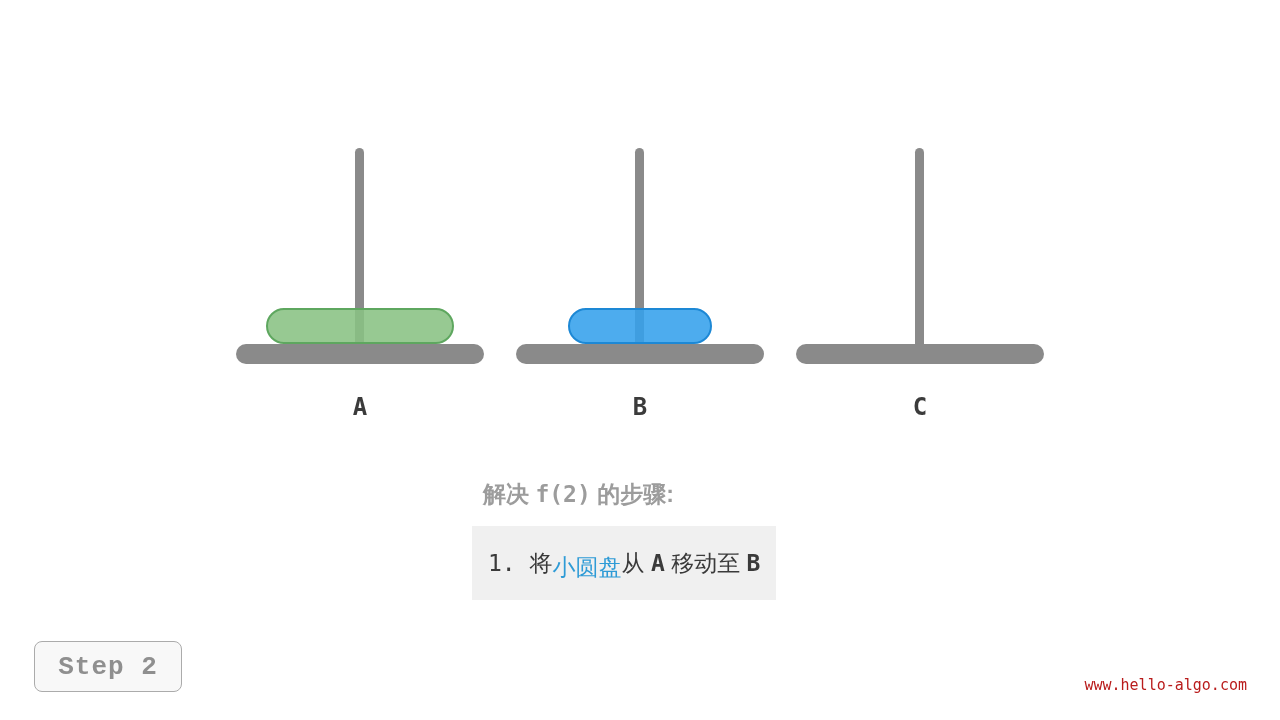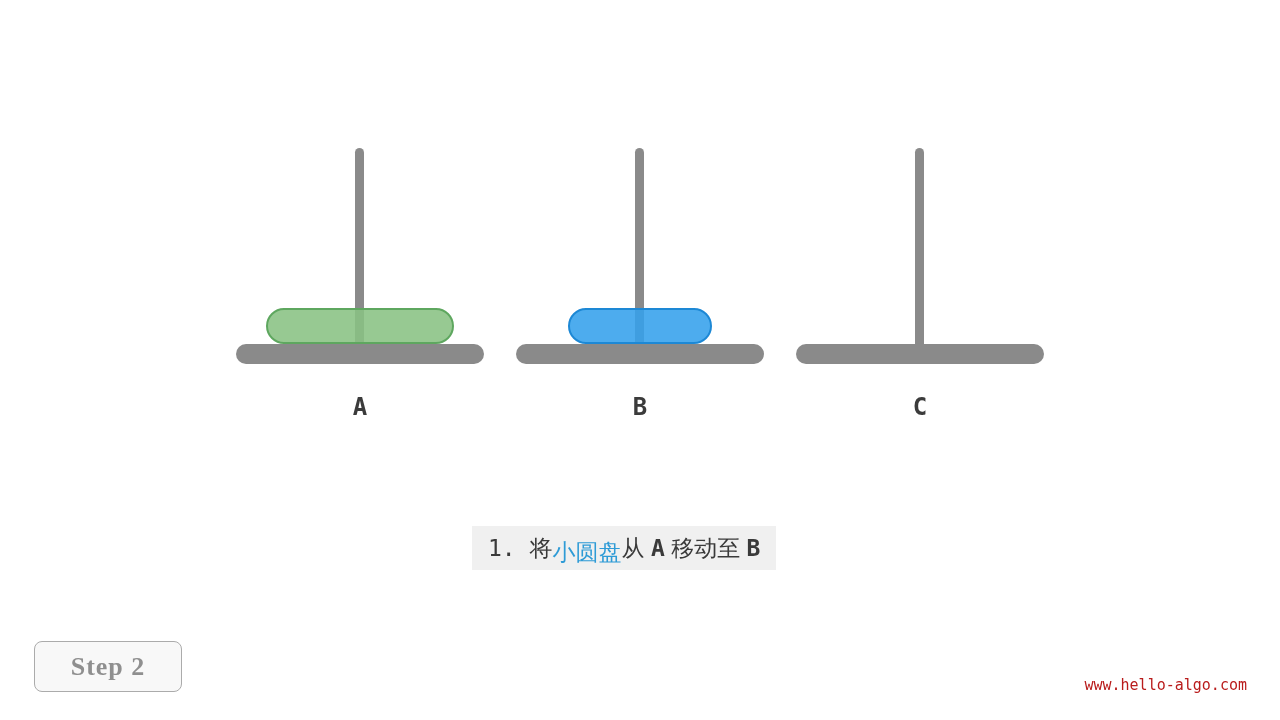--- a/index.html
+++ b/index.html
@@ -87,21 +87,21 @@
     white-space: pre;
   }
   .caption-title .mono {
     font-family: "DejaVu Sans Mono", monospace;
   }
   .step-pill {
     position: absolute;
     left: 472px;
     top: 526px;
     height: 44px;
-    padding: 0 16px;
+    padding: 15px 16px;
     background: #f0f0f0;
     border-radius: 0;
     display: inline-flex;
     align-items: center;
     font-size: 23px;
     color: #3a3a3a;
     white-space: pre;
   }
   .seg-num {
     font-family: "DejaVu Sans Mono", monospace;
@@ -122,21 +122,21 @@
     top: 641px;
     width: 148px;
     height: 51px;
     box-sizing: border-box;
     background: #f8f8f8;
     border: 1px solid #ababab;
     border-radius: 8px;
     display: flex;
     align-items: center;
     justify-content: center;
-    font-family: Liberation Serif, serif;
+    font-family: Liberation Mono, monospace;
     font-weight: bold;
     font-size: 26px;
     color: #8f8f8f;
     letter-spacing: 1px;
   }
 
   
   .watermark {
     position: absolute;
     right: 33px;
@@ -164,20 +164,21 @@
     <div class="disk disk-small"></div>
     <div class="peg-label">B</div>
   </div>
 
   <div class="peg" style="left:796px">
     <div class="pole"></div>
     <div class="base"></div>
     <div class="peg-label">C</div>
   </div>
 
+  <div class="caption-title"><span>解决 </span><span class="mono">f(2)</span><span> 的步骤:</span></div>
 
   <div class="step-pill"><span class="seg-num">1. 将</span><span class="seg-highlight">小圆盘</span><span>从 </span><span class="seg-bold">A</span><span> 移动至 </span><span class="seg-bold">B</span></div>
 
   <div class="step-indicator">Step 2</div>
 
   <div class="watermark">www.hello-algo.com</div>
 
 </div>
 
 </body></html>

